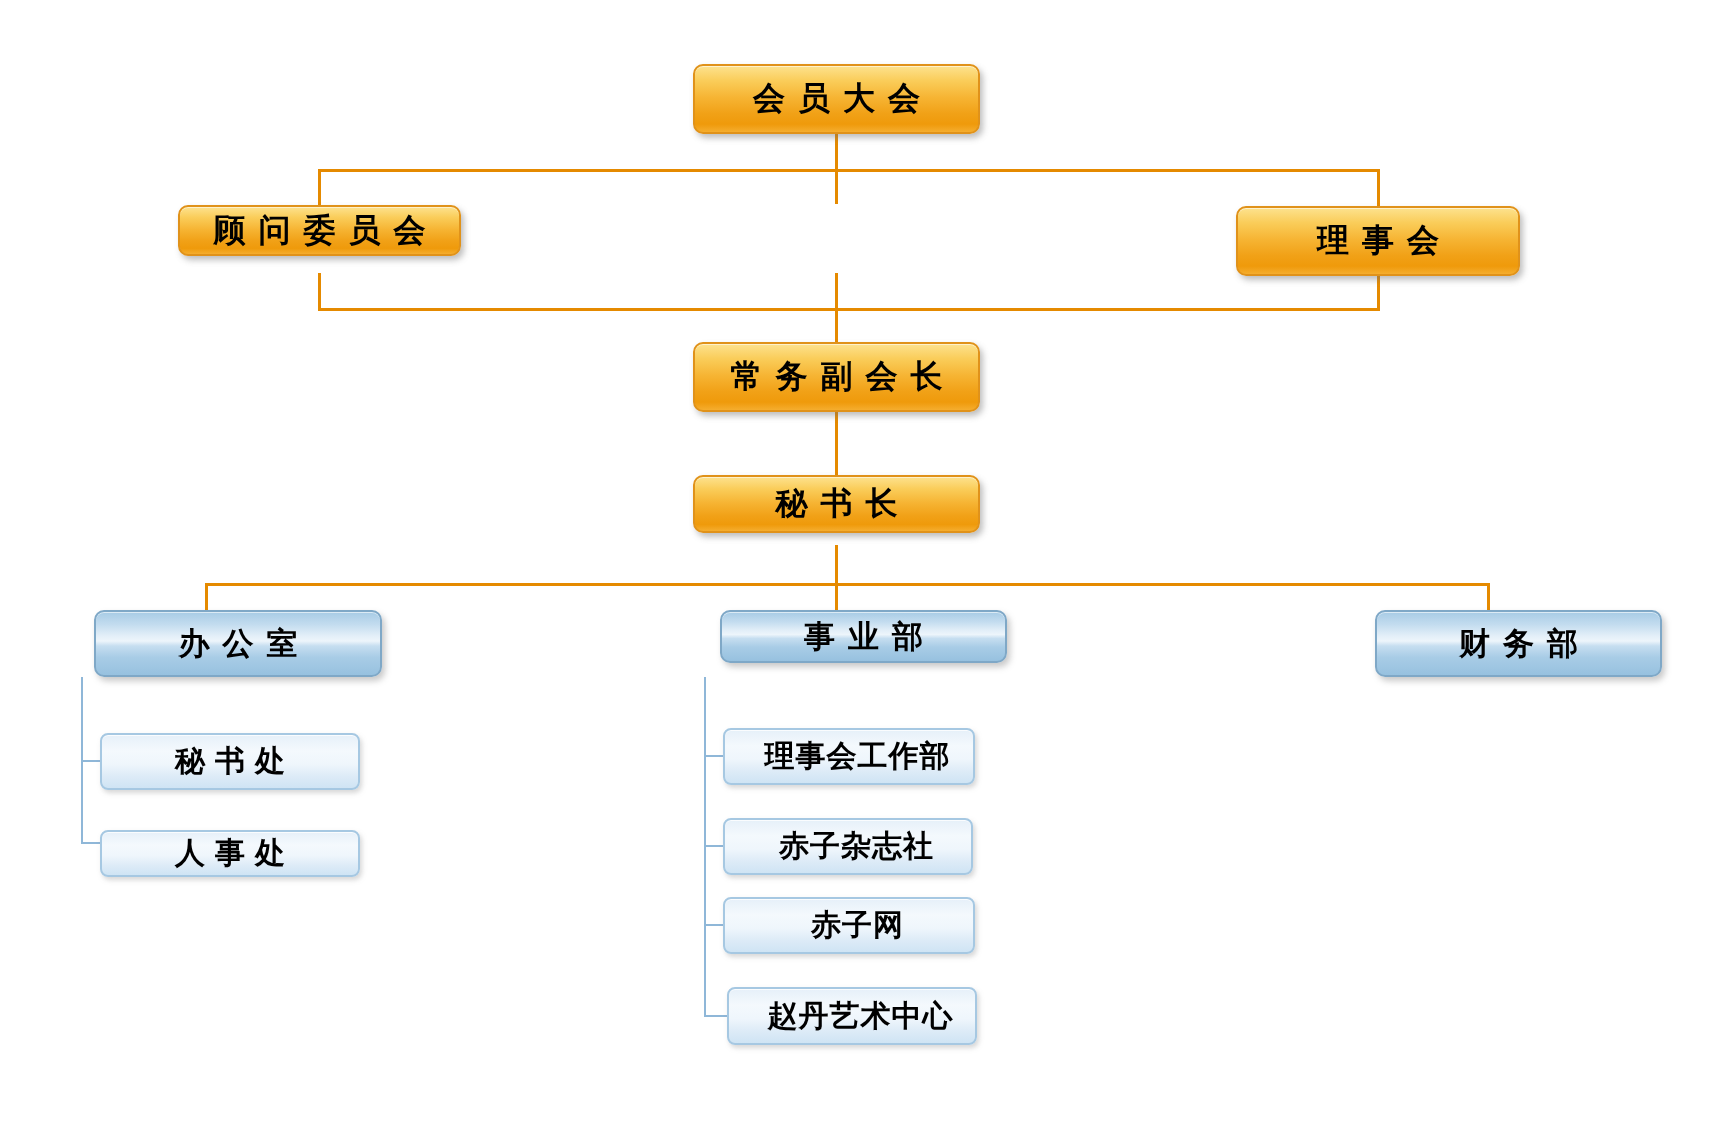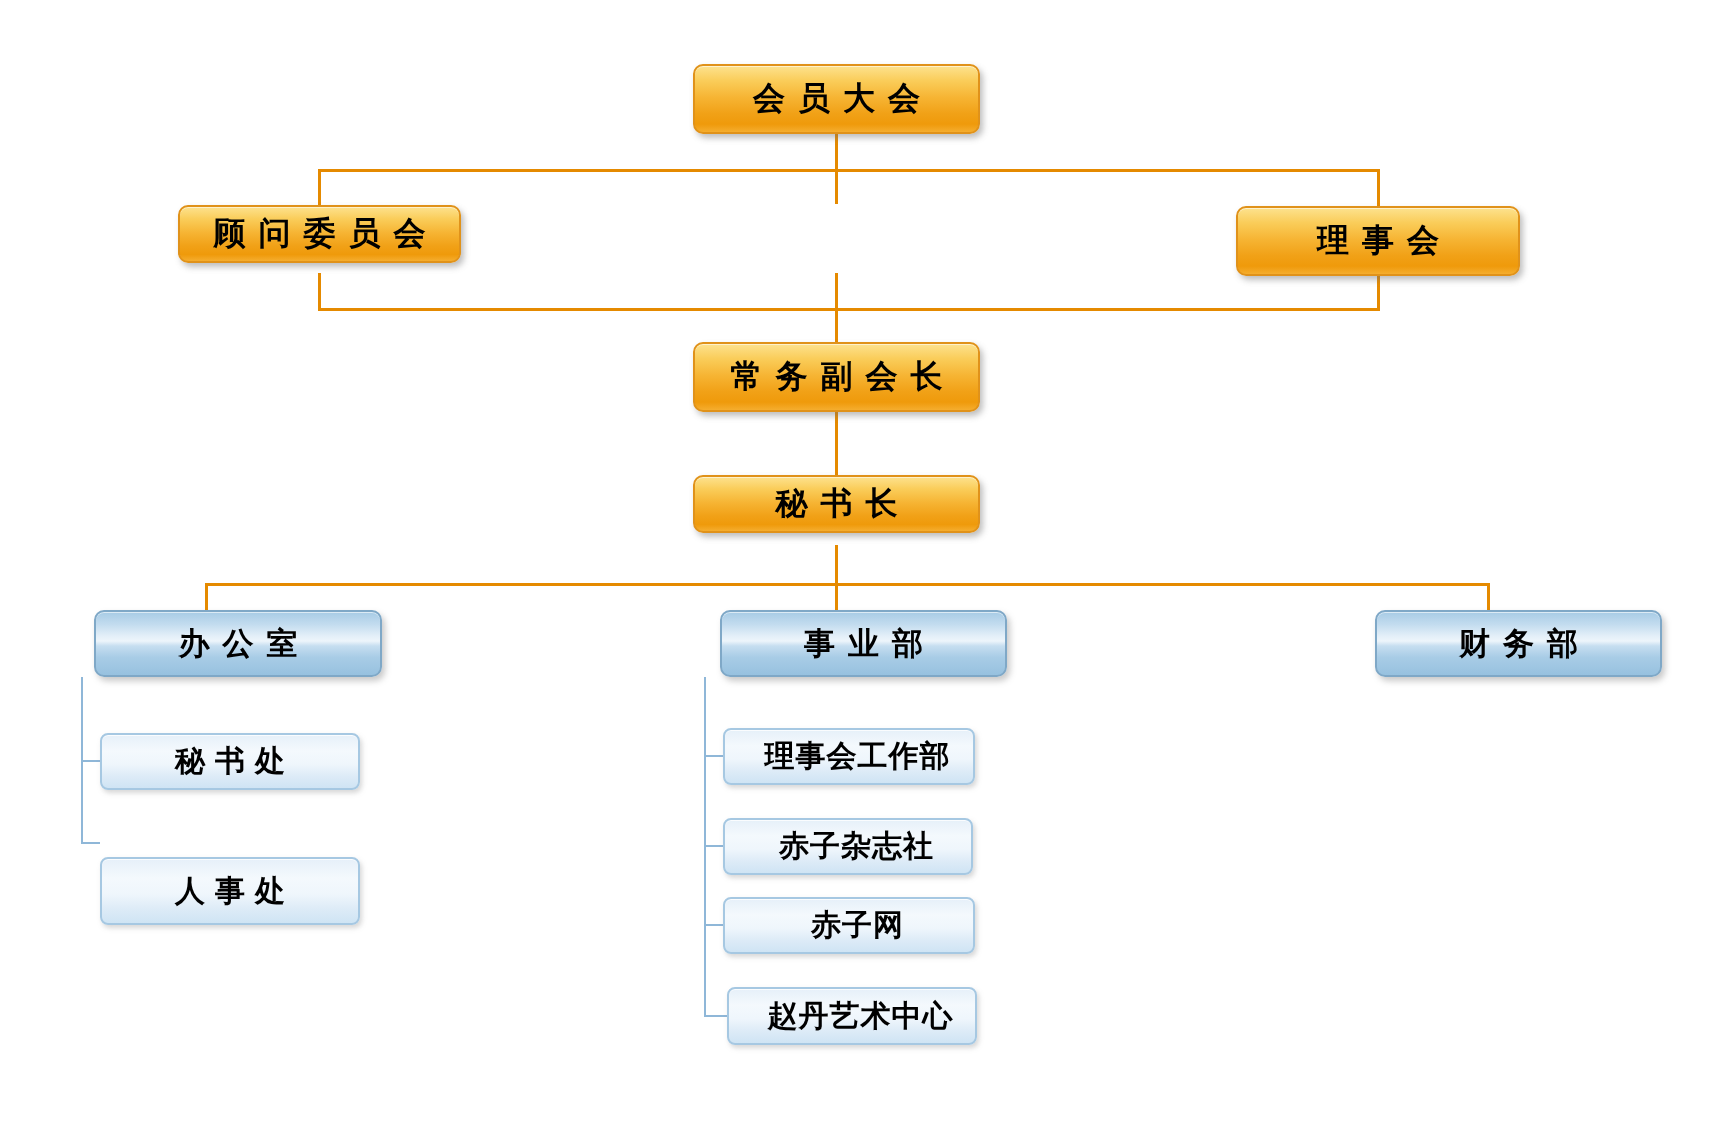--- a/index.html
+++ b/index.html
@@ -116,49 +116,49 @@
   <div class="line bline" style="left:704px;top:677px;width:2px;height:340px;"></div>
   <div class="line bline" style="left:704px;top:755px;width:19px;height:2px;"></div>
   <div class="line bline" style="left:704px;top:845px;width:19px;height:2px;"></div>
   <div class="line bline" style="left:704px;top:924px;width:19px;height:2px;"></div>
   <div class="line bline" style="left:704px;top:1015px;width:23px;height:2px;"></div>
 
   <div class="node node-orange" style="left:693px;top:64px;width:287px;height:70px;">
     <span>会员大会</span>
   </div>
 
-  <div class="node node-orange" style="left:178px;top:205px;width:283px;height:58px;">
+  <div class="node node-orange" style="left:178px;top:205px;width:283px;height:51px;">
     <span>顾问委员会</span>
   </div>
   <div class="node node-orange" style="left:1236px;top:206px;width:284px;height:70px;">
     <span>理事会</span>
   </div>
 
   <div class="node node-orange" style="left:693px;top:342px;width:287px;height:70px;">
     <span>常务副会长</span>
   </div>
 
   <div class="node node-orange" style="left:693px;top:475px;width:287px;height:58px;">
     <span>秘书长</span>
   </div>
 
   <div class="node node-blue" style="left:62px;top:610px;width:288px;height:67px;">
     <span>办公室</span>
   </div>
-  <div class="node node-blue" style="left:688px;top:610px;width:287px;height:67px;">
+  <div class="node node-blue" style="left:688px;top:610px;width:287px;height:53px;">
     <span>事业部</span>
   </div>
   <div class="node node-blue" style="left:1343px;top:610px;width:287px;height:67px;">
     <span>财务部</span>
   </div>
 
   <div class="node node-light centered" style="left:100px;top:733px;width:260px;height:57px;">
     <span>秘书处</span>
   </div>
-  <div class="node node-light centered" style="left:100px;top:857px;width:260px;height:68px;">
+  <div class="node node-light centered" style="left:100px;top:830px;width:260px;height:47px;">
     <span>人事处</span>
   </div>
 
   <div class="node node-light lefted" style="left:723px;top:728px;width:252px;height:57px;">
     <span>理事会工作部</span>
   </div>
   <div class="node node-light lefted" style="left:723px;top:818px;width:250px;height:57px;">
     <span>赤子杂志社</span>
   </div>
   <div class="node node-light lefted" style="left:723px;top:897px;width:252px;height:57px;">

